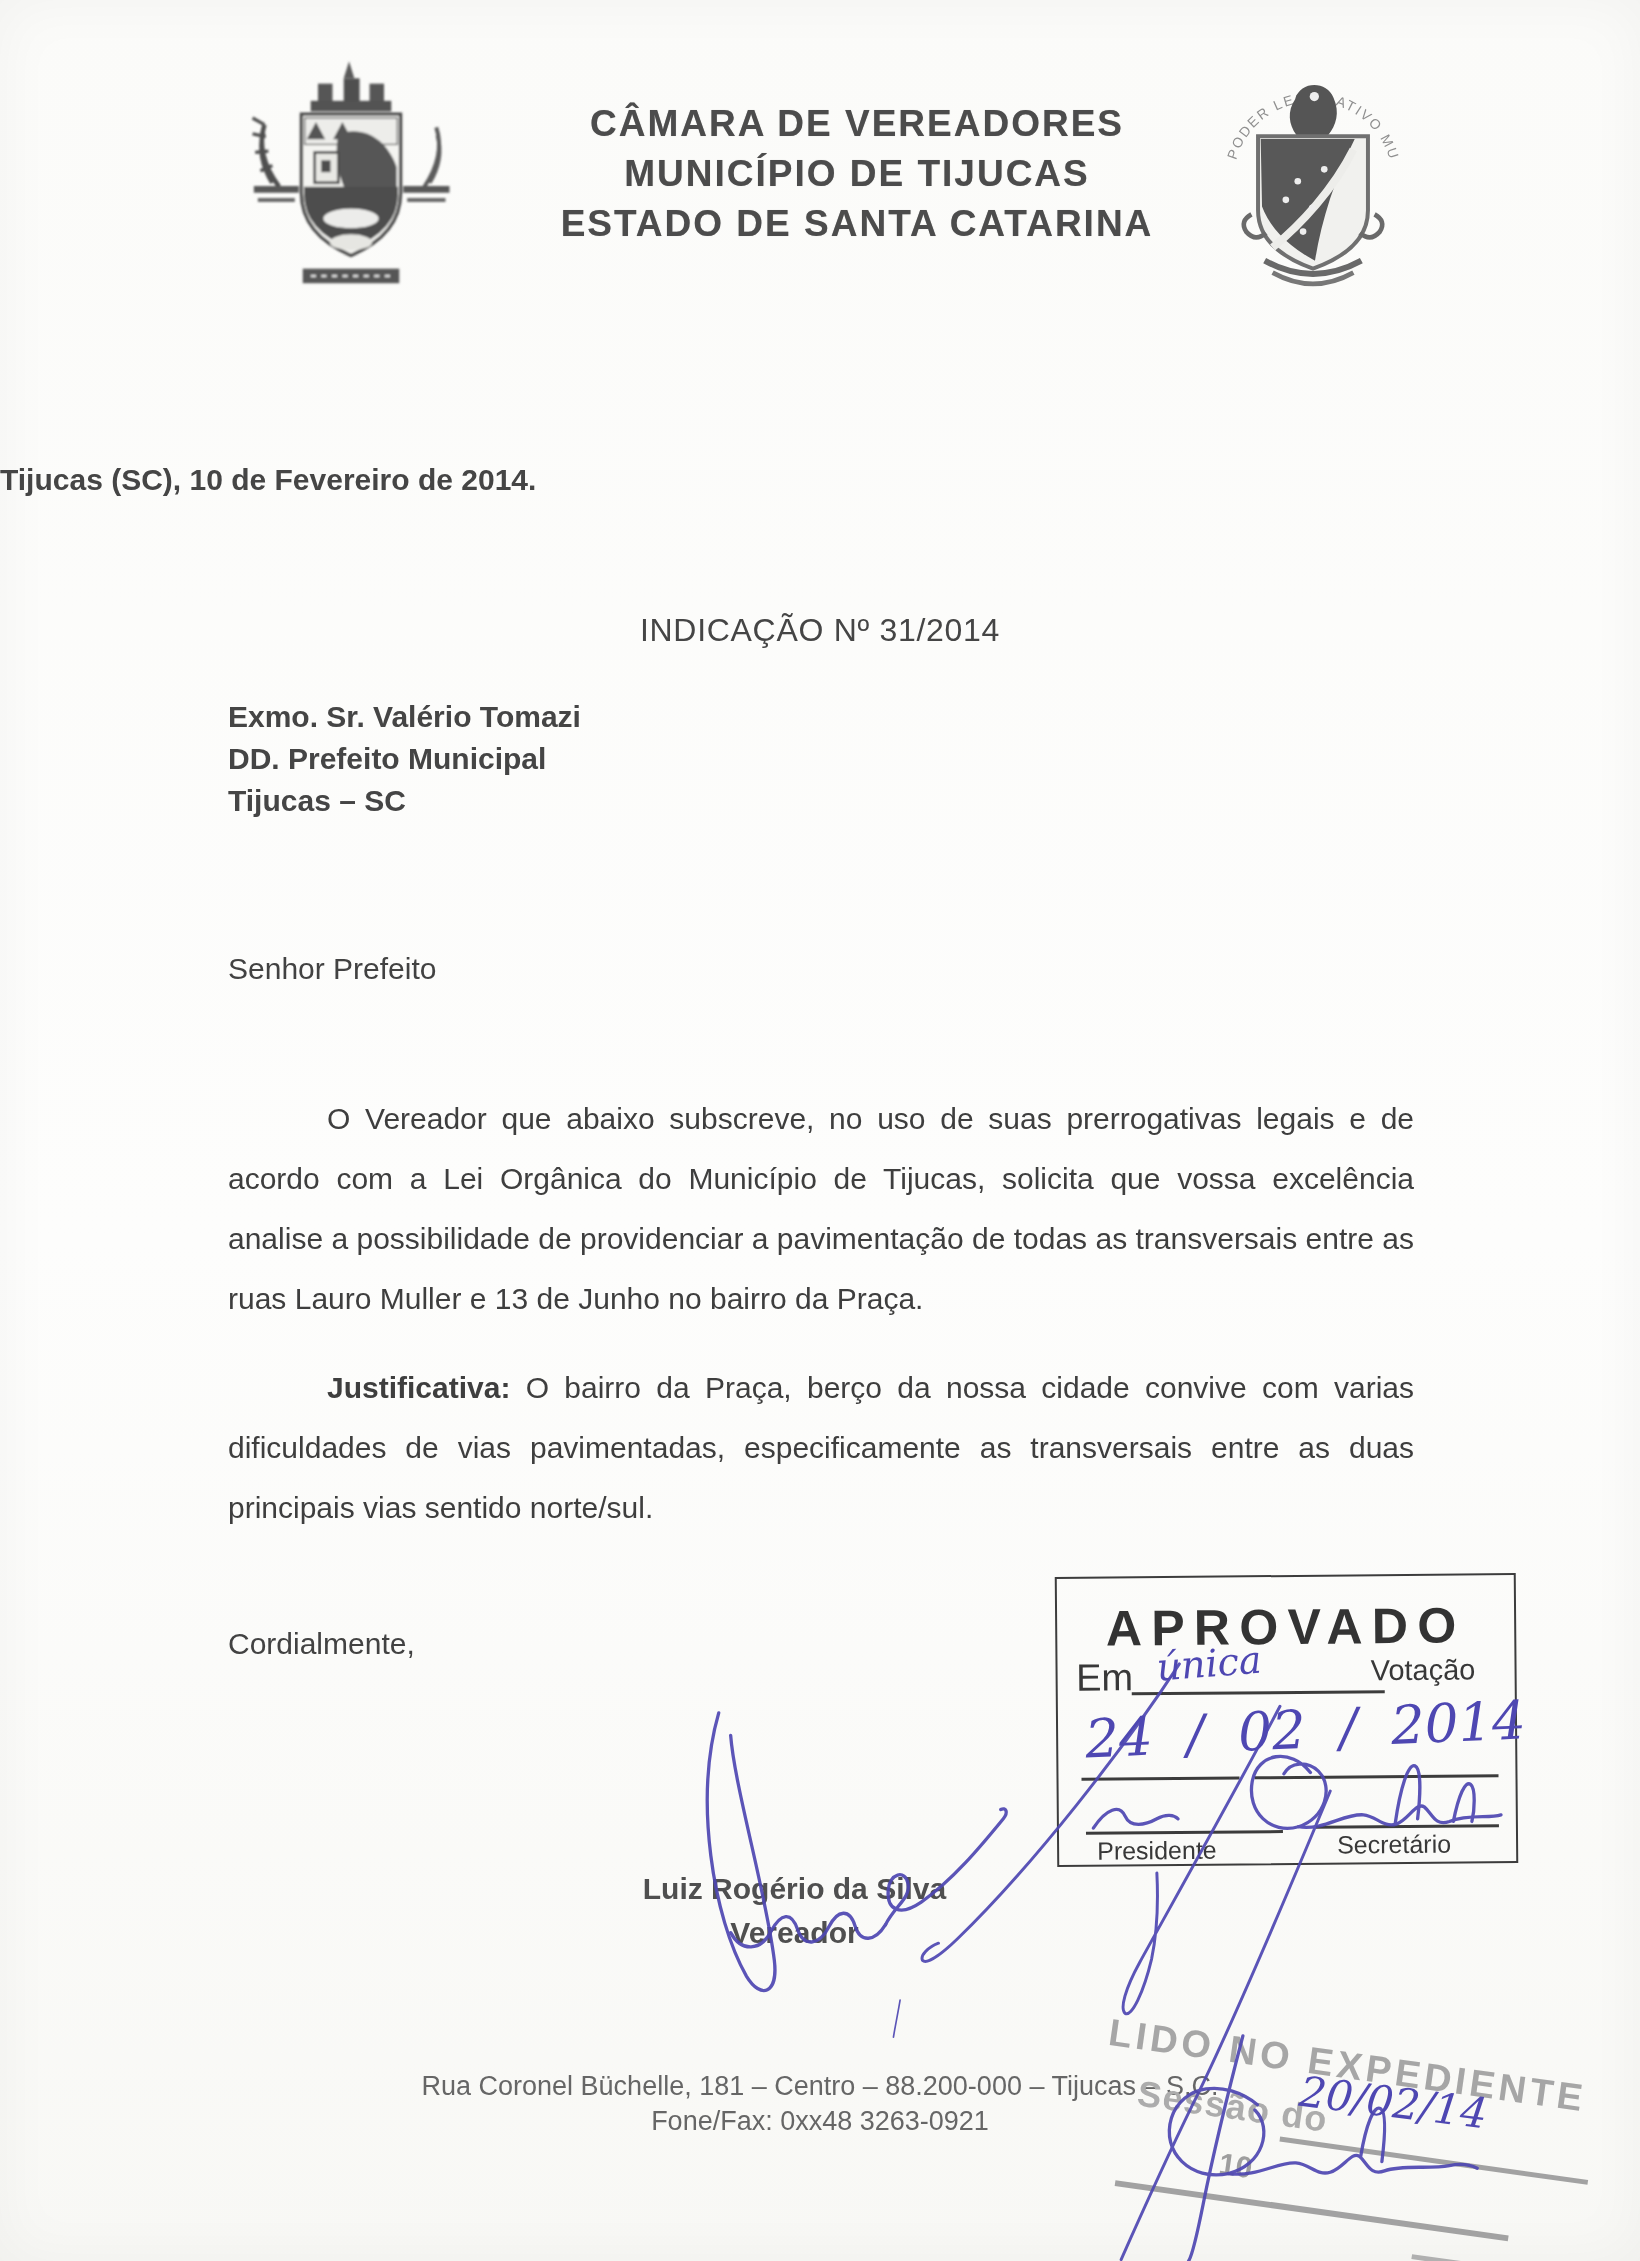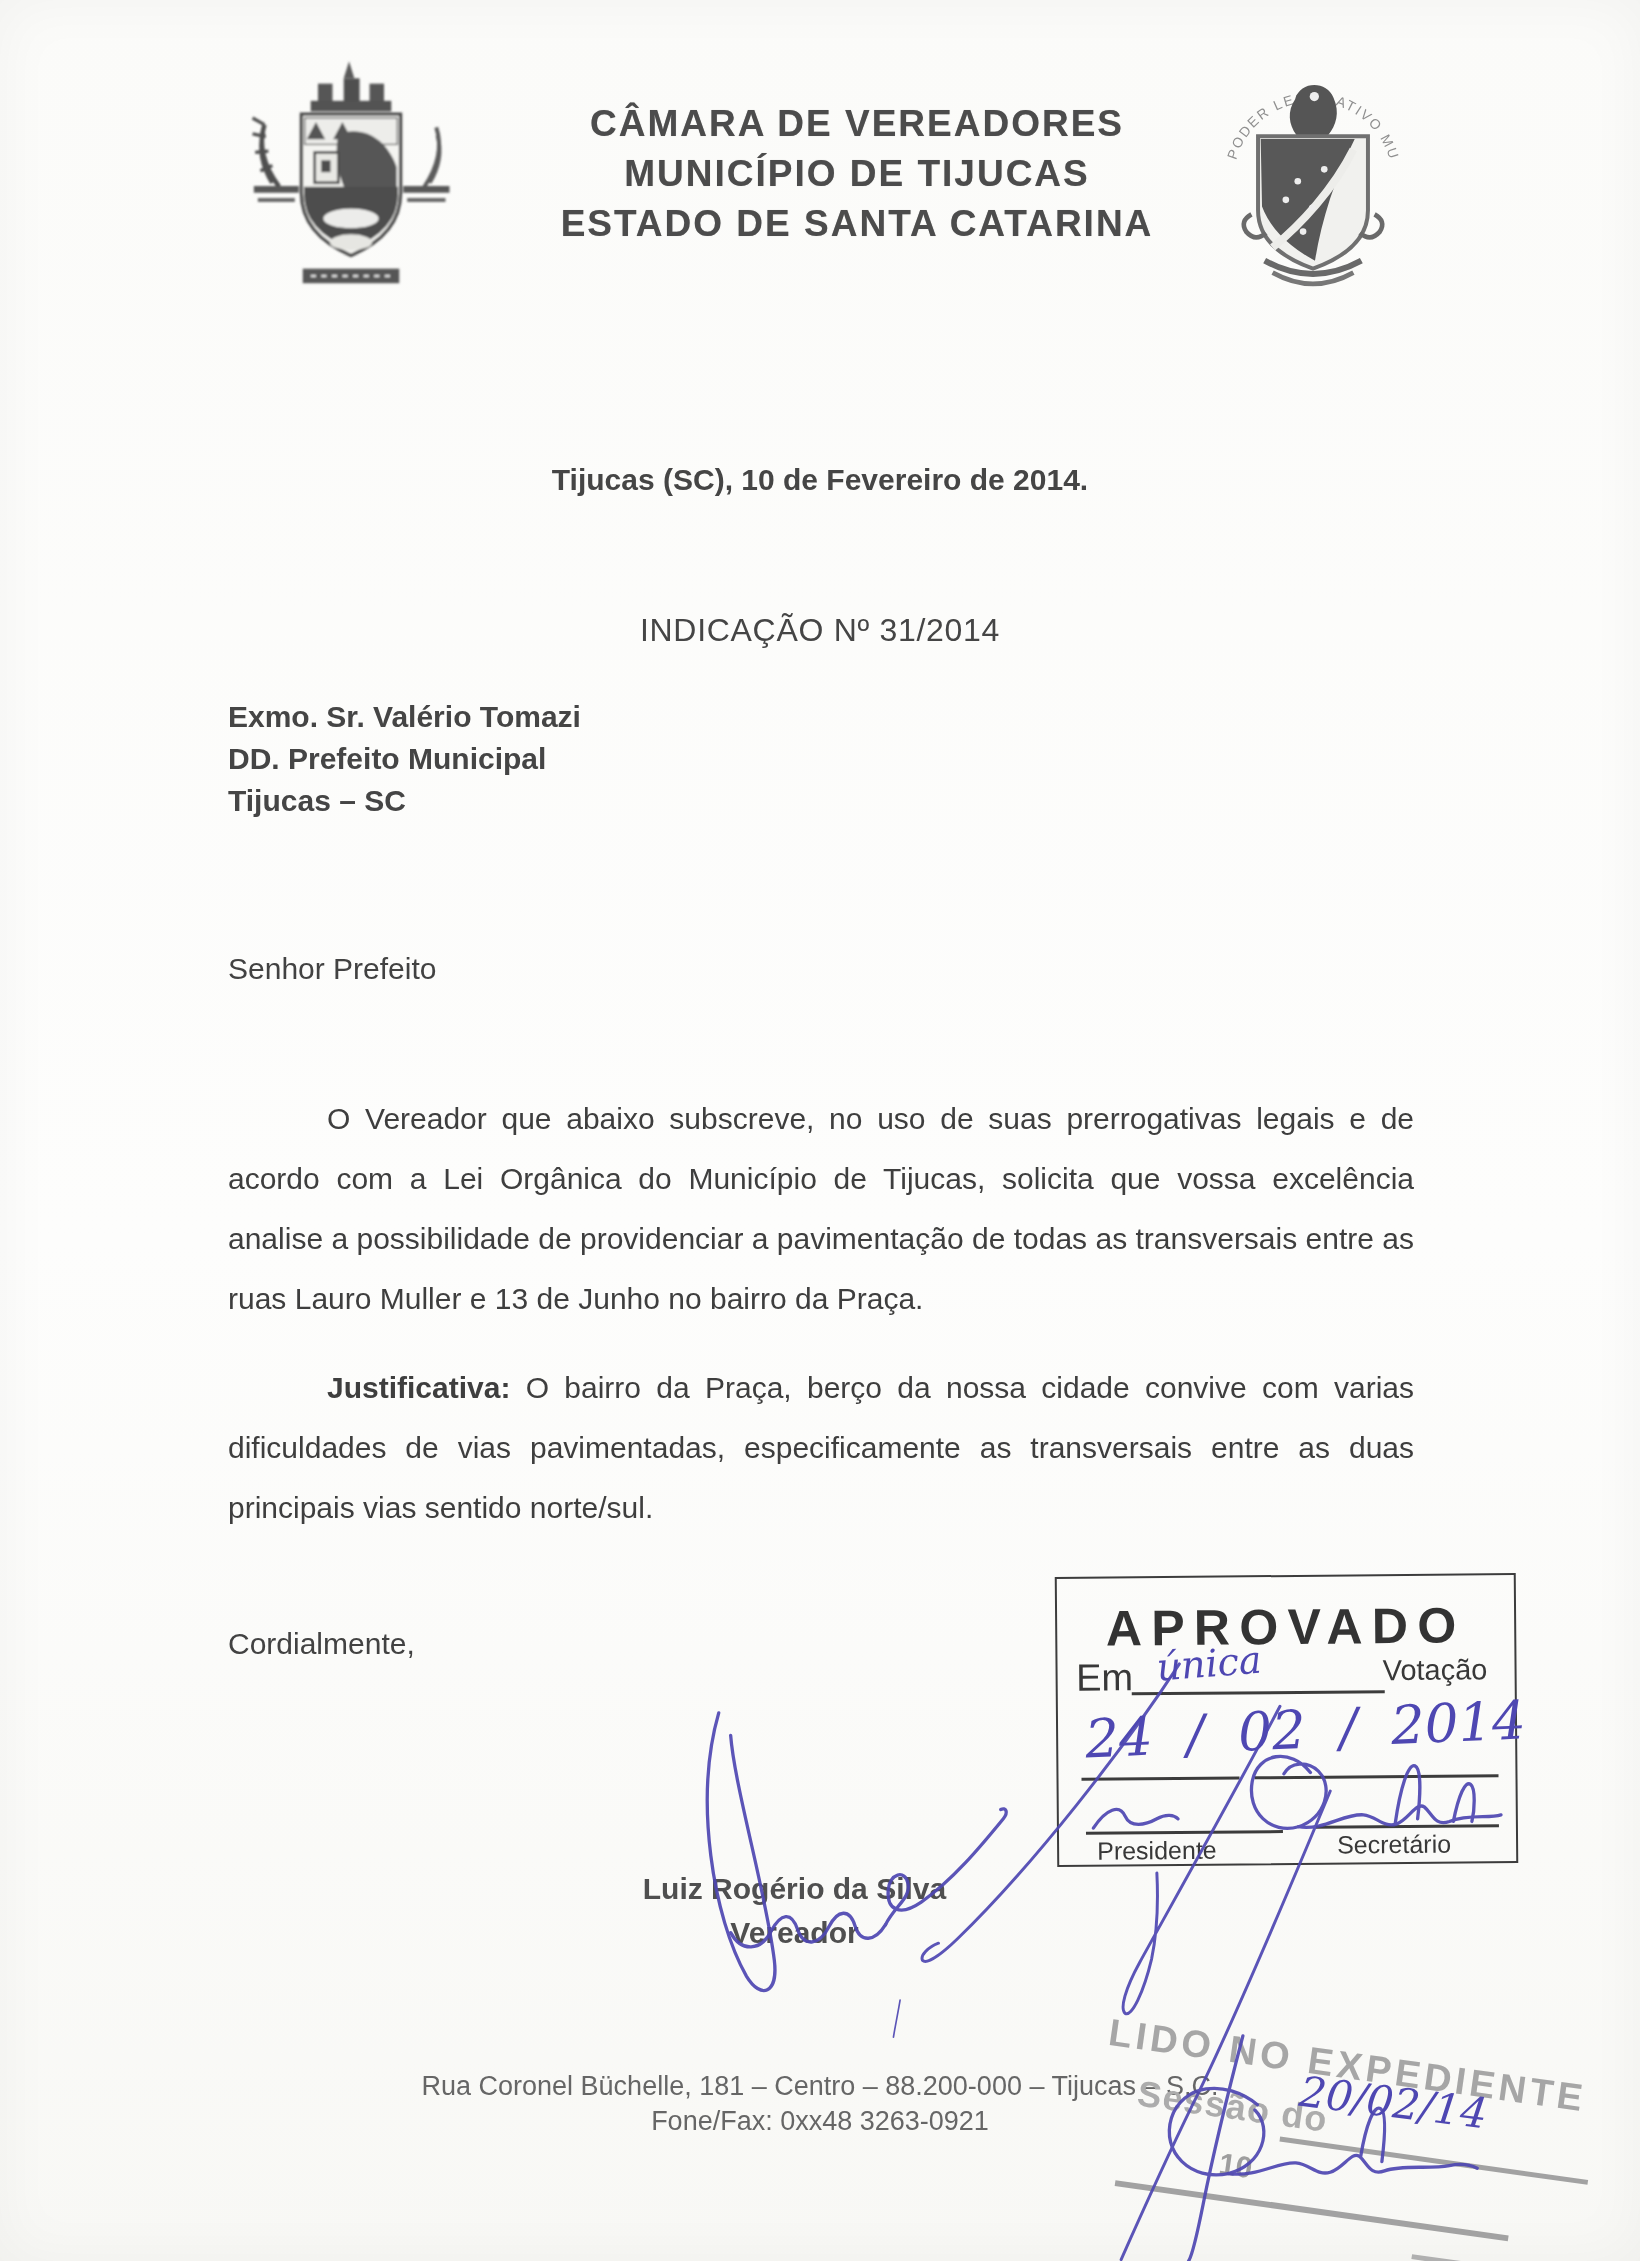--- a/index.html
+++ b/index.html
@@ -6,38 +6,38 @@
   .page{position:relative;width:1640px;height:2261px;margin:0 auto;
         background:linear-gradient(180deg,#fbfbf9 0%,#fdfdfc 55%,#f8f8f5 100%);
         overflow:hidden;font-family:"Liberation Sans",sans-serif;color:#3f3f3f;
         box-shadow:inset 0 0 60px rgba(0,0,0,.04);}
   .abs{position:absolute;}
   
   .org{left:536px;top:99px;width:642px;text-align:center;font-weight:bold;
        color:#4c4c4c;font-size:37px;line-height:50px;letter-spacing:2px;
        text-shadow:0 0 0.7px rgba(70,70,70,.45);}
   
-  .date-line{left:0;right:0;top:463px;text-align:center;font-weight:bold;font-size:30px;color:#454545;}
+  .date-line{left:0;right:0;top:463px;text-align:left;font-weight:bold;font-size:30px;color:#454545;}
   .doc-title{left:0;right:0;top:612px;text-align:center;font-weight:normal;font-size:32px;letter-spacing:0.7px;color:#454545;}
   .addressee{left:228px;top:696px;font-weight:bold;font-size:30px;line-height:42px;color:#454545;}
   .salutation{left:228px;top:952px;font-size:30px;color:#424242;}
   .para{position:absolute;left:228px;width:1186px;margin:0;font-size:30px;line-height:60px;
         text-align:justify;text-indent:99px;color:#3e3e3e;}
   .p1{top:1089px;}
   .p2{top:1358px;}
   .closing{left:228px;top:1627px;font-size:30px;color:#424242;}
   .typed-name{left:596px;top:1867px;width:397px;text-align:center;font-weight:bold;
               font-size:30px;line-height:44px;color:#4f4f4f;}
   
   .stamp{left:1056px;top:1575px;width:457px;height:286px;border:2.6px solid #3c3c3c;
          transform:rotate(-0.5deg);color:#383838;z-index:3;}
   .stamp .title{left:0;right:0;top:21px;text-align:center;font-weight:bold;font-size:50px;
                 letter-spacing:9.3px;color:#333;}
   .stamp .em{left:18.5px;top:78px;font-size:38px;}
-  .stamp .votacao{left:325px;top:78px;font-size:29px;}
+  .stamp .votacao{left:313px;top:78px;font-size:29px;}
   .sline{position:absolute;background:#3c3c3c;height:2.6px;}
   .stamp .u1{left:74px;top:114px;width:253px;}
   .stamp .u2a{left:22.5px;top:199px;width:158px;}
   .stamp .u2b{left:196px;top:199px;width:244px;}
   .stamp .pl{left:26.5px;top:253px;width:197px;}
   .stamp .sl{left:257px;top:249px;width:183px;}
   .stamp .pres{left:38px;top:258px;font-size:25px;}
   .stamp .secr{left:278px;top:254px;font-size:25px;}
   .ink{color:#4e47b2;font-style:italic;font-family:"DejaVu Serif",serif;}
   .hw-ballot{left:99px;top:64px;font-size:38px;transform:rotate(-4deg);}

